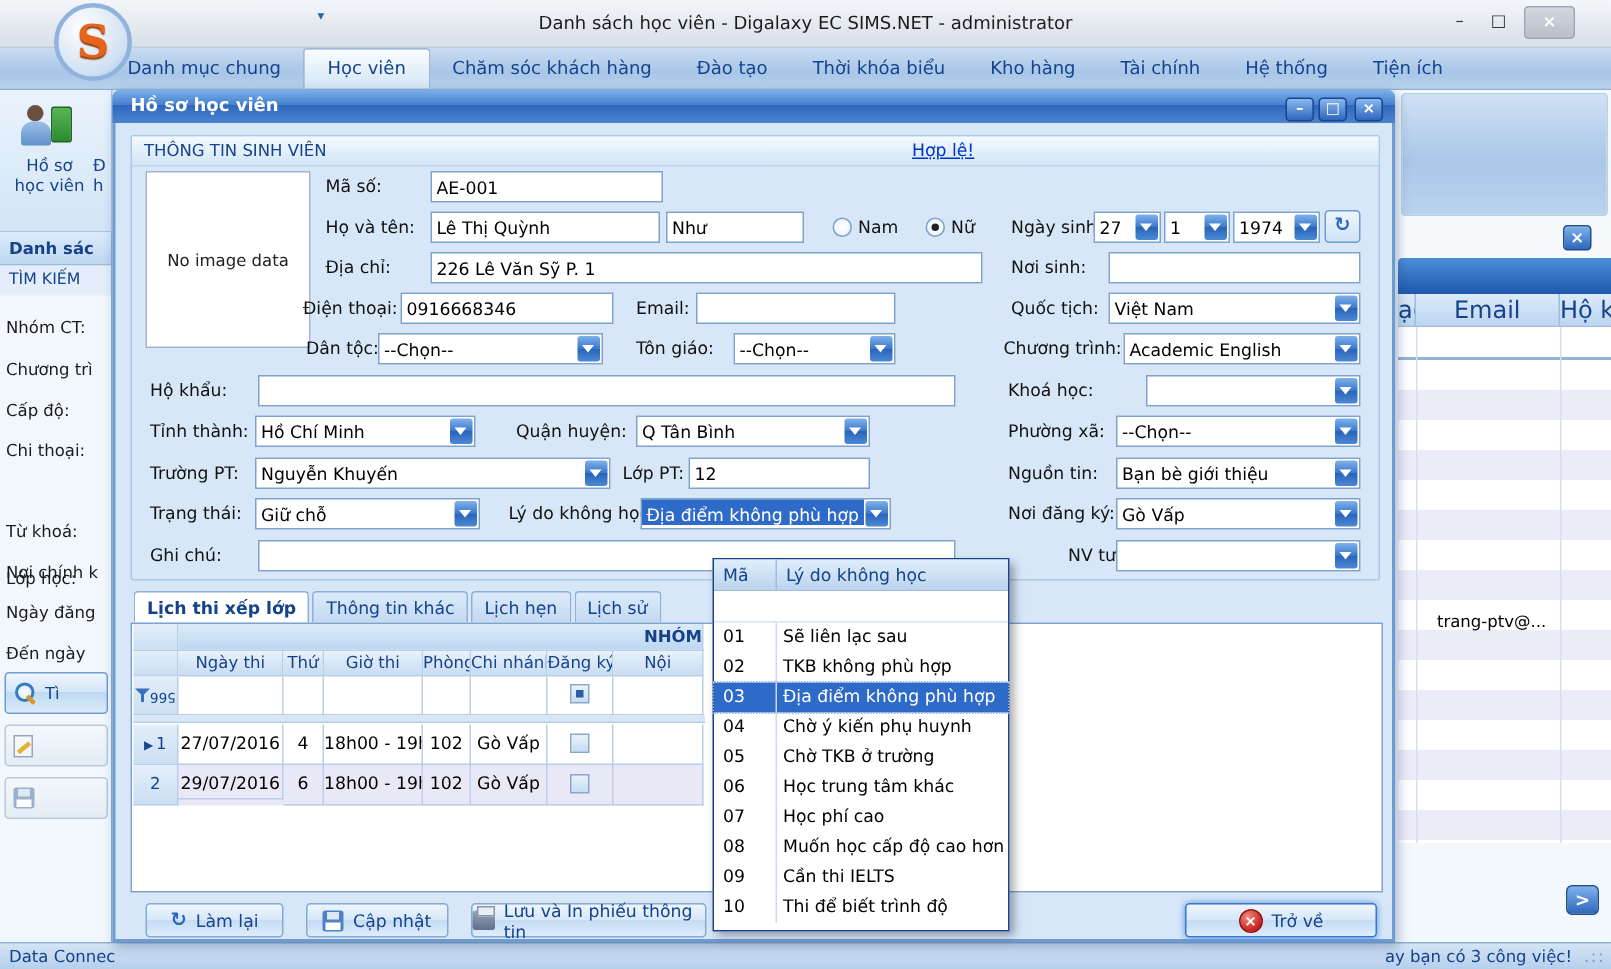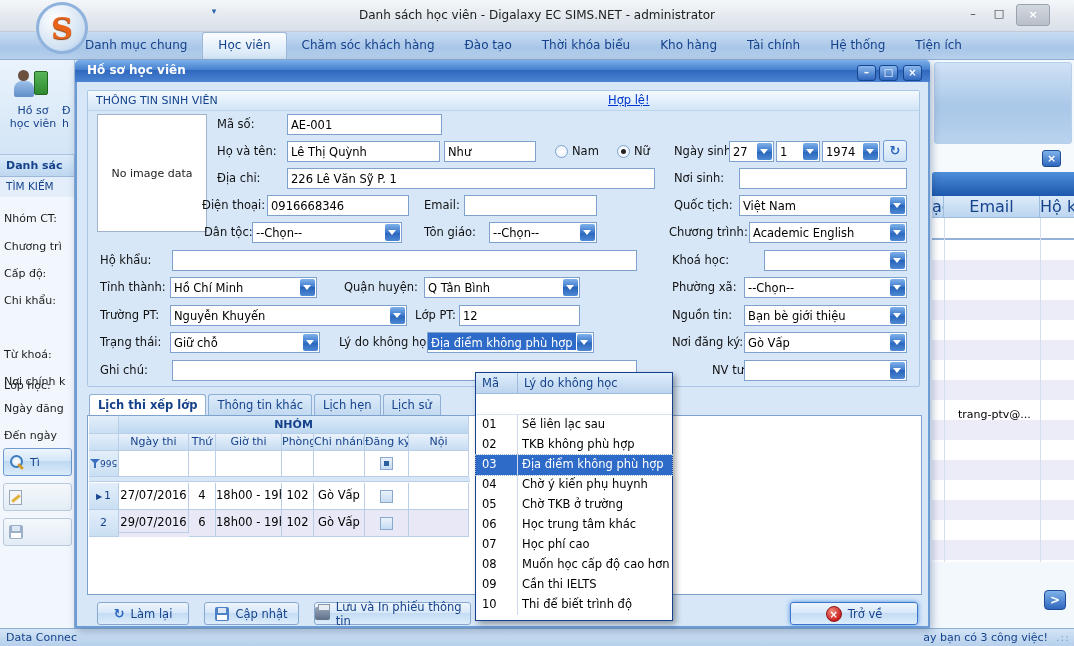--- a/index.html
+++ b/index.html
@@ -83,21 +83,21 @@
   .tab{padding:0 8px;line-height:20px;font-size:11.5px;color:#15428b;background:linear-gradient(#dcebfa,#c2d9f0);border:1px solid #8fb0d4;border-bottom:none;border-radius:3px 3px 0 0;white-space:nowrap;}
   .tab.active{background:#fff;font-weight:bold;}
 
   
   .dgrid{position:absolute;left:10px;top:353px;width:835px;height:180px;background:#fff;border:1px solid #7da2ce;}
   .grow{position:absolute;left:1px;display:flex;font-size:11px;color:#15428b;}
   .gc{border-right:1px solid #b9cfe8;border-bottom:1px solid #b9cfe8;overflow:hidden;white-space:nowrap;text-align:center;}
   .gc.hd{background:linear-gradient(#e9f2fb,#c7dcf2);line-height:16px;}
   .gc.rs{background:linear-gradient(#e3eefa,#cadff3);}
   .gc.data{color:#000;font-size:11.5px;line-height:25px;background:transparent;}
-  .band{background:linear-gradient(#dcebfa,#bdd7f0);font-weight:bold;color:#15428b;text-align:center;line-height:17px;}
+  .band{background:linear-gradient(#dcebfa,#bdd7f0);font-weight:bold;color:#15428b;text-align:right;line-height:17px;}
   .cb{width:13px;height:13px;background:linear-gradient(#eaf2fb,#c6dcf3);border:1px solid #89a8cc;display:inline-block;vertical-align:middle;}
   .cb.ind{position:relative;}
   .cb.ind::after{content:"";position:absolute;left:3px;top:3px;width:5px;height:5px;background:#2c5f9e;}
   .rowarrow{color:#17468f;font-size:8px;margin-right:2px;}
   .filtmark{display:inline-block;transform:rotate(180deg);font-size:9px;color:#15428b;}
   .ic-funnel{display:inline-block;position:relative;width:10px;height:10px;vertical-align:middle;}
   .ic-funnel::before{content:"";position:absolute;top:1px;left:0;border-left:5px solid transparent;border-right:5px solid transparent;border-top:5px solid #3a6ebf;}
   .ic-funnel::after{content:"";position:absolute;top:5px;left:4px;width:2px;height:5px;background:#3a6ebf;}
 
   
@@ -169,21 +169,21 @@
     <div>h</div>
   </div>
 </div>
 
 <div class="abs sidebar">
   <div class="sb-tab">Danh sác</div>
   <div class="sb-find">TÌM KIẾM</div>
   <span class="sb-lbl" style="top:57px;">Nhóm CT:</span>
   <span class="sb-lbl" style="top:85px;">Chương trì</span>
   <span class="sb-lbl" style="top:112px;">Cấp độ:</span>
-  <span class="sb-lbl" style="top:139px;">Chi khẩu:</span>
+  <span class="sb-lbl" style="top:139px;">Chi thoại:</span>
   <span class="sb-lbl" style="top:180px;margin-top:44px;">Lớp học:</span>
   <span class="sb-lbl" style="top:193px;">Từ khoá:</span>
   <span class="sb-lbl" style="top:220px;">Nơi chính k</span>
   <span class="sb-lbl" style="top:247px;">Ngày đăng</span>
   <span class="sb-lbl" style="top:274px;">Đến  ngày</span>
   <div class="sb-btn" style="top:293px;">
     <span class="ic-search"></span>
     <span>Tì</span>
   </div>
   <div class="sb-btn dis" style="top:328px;">

